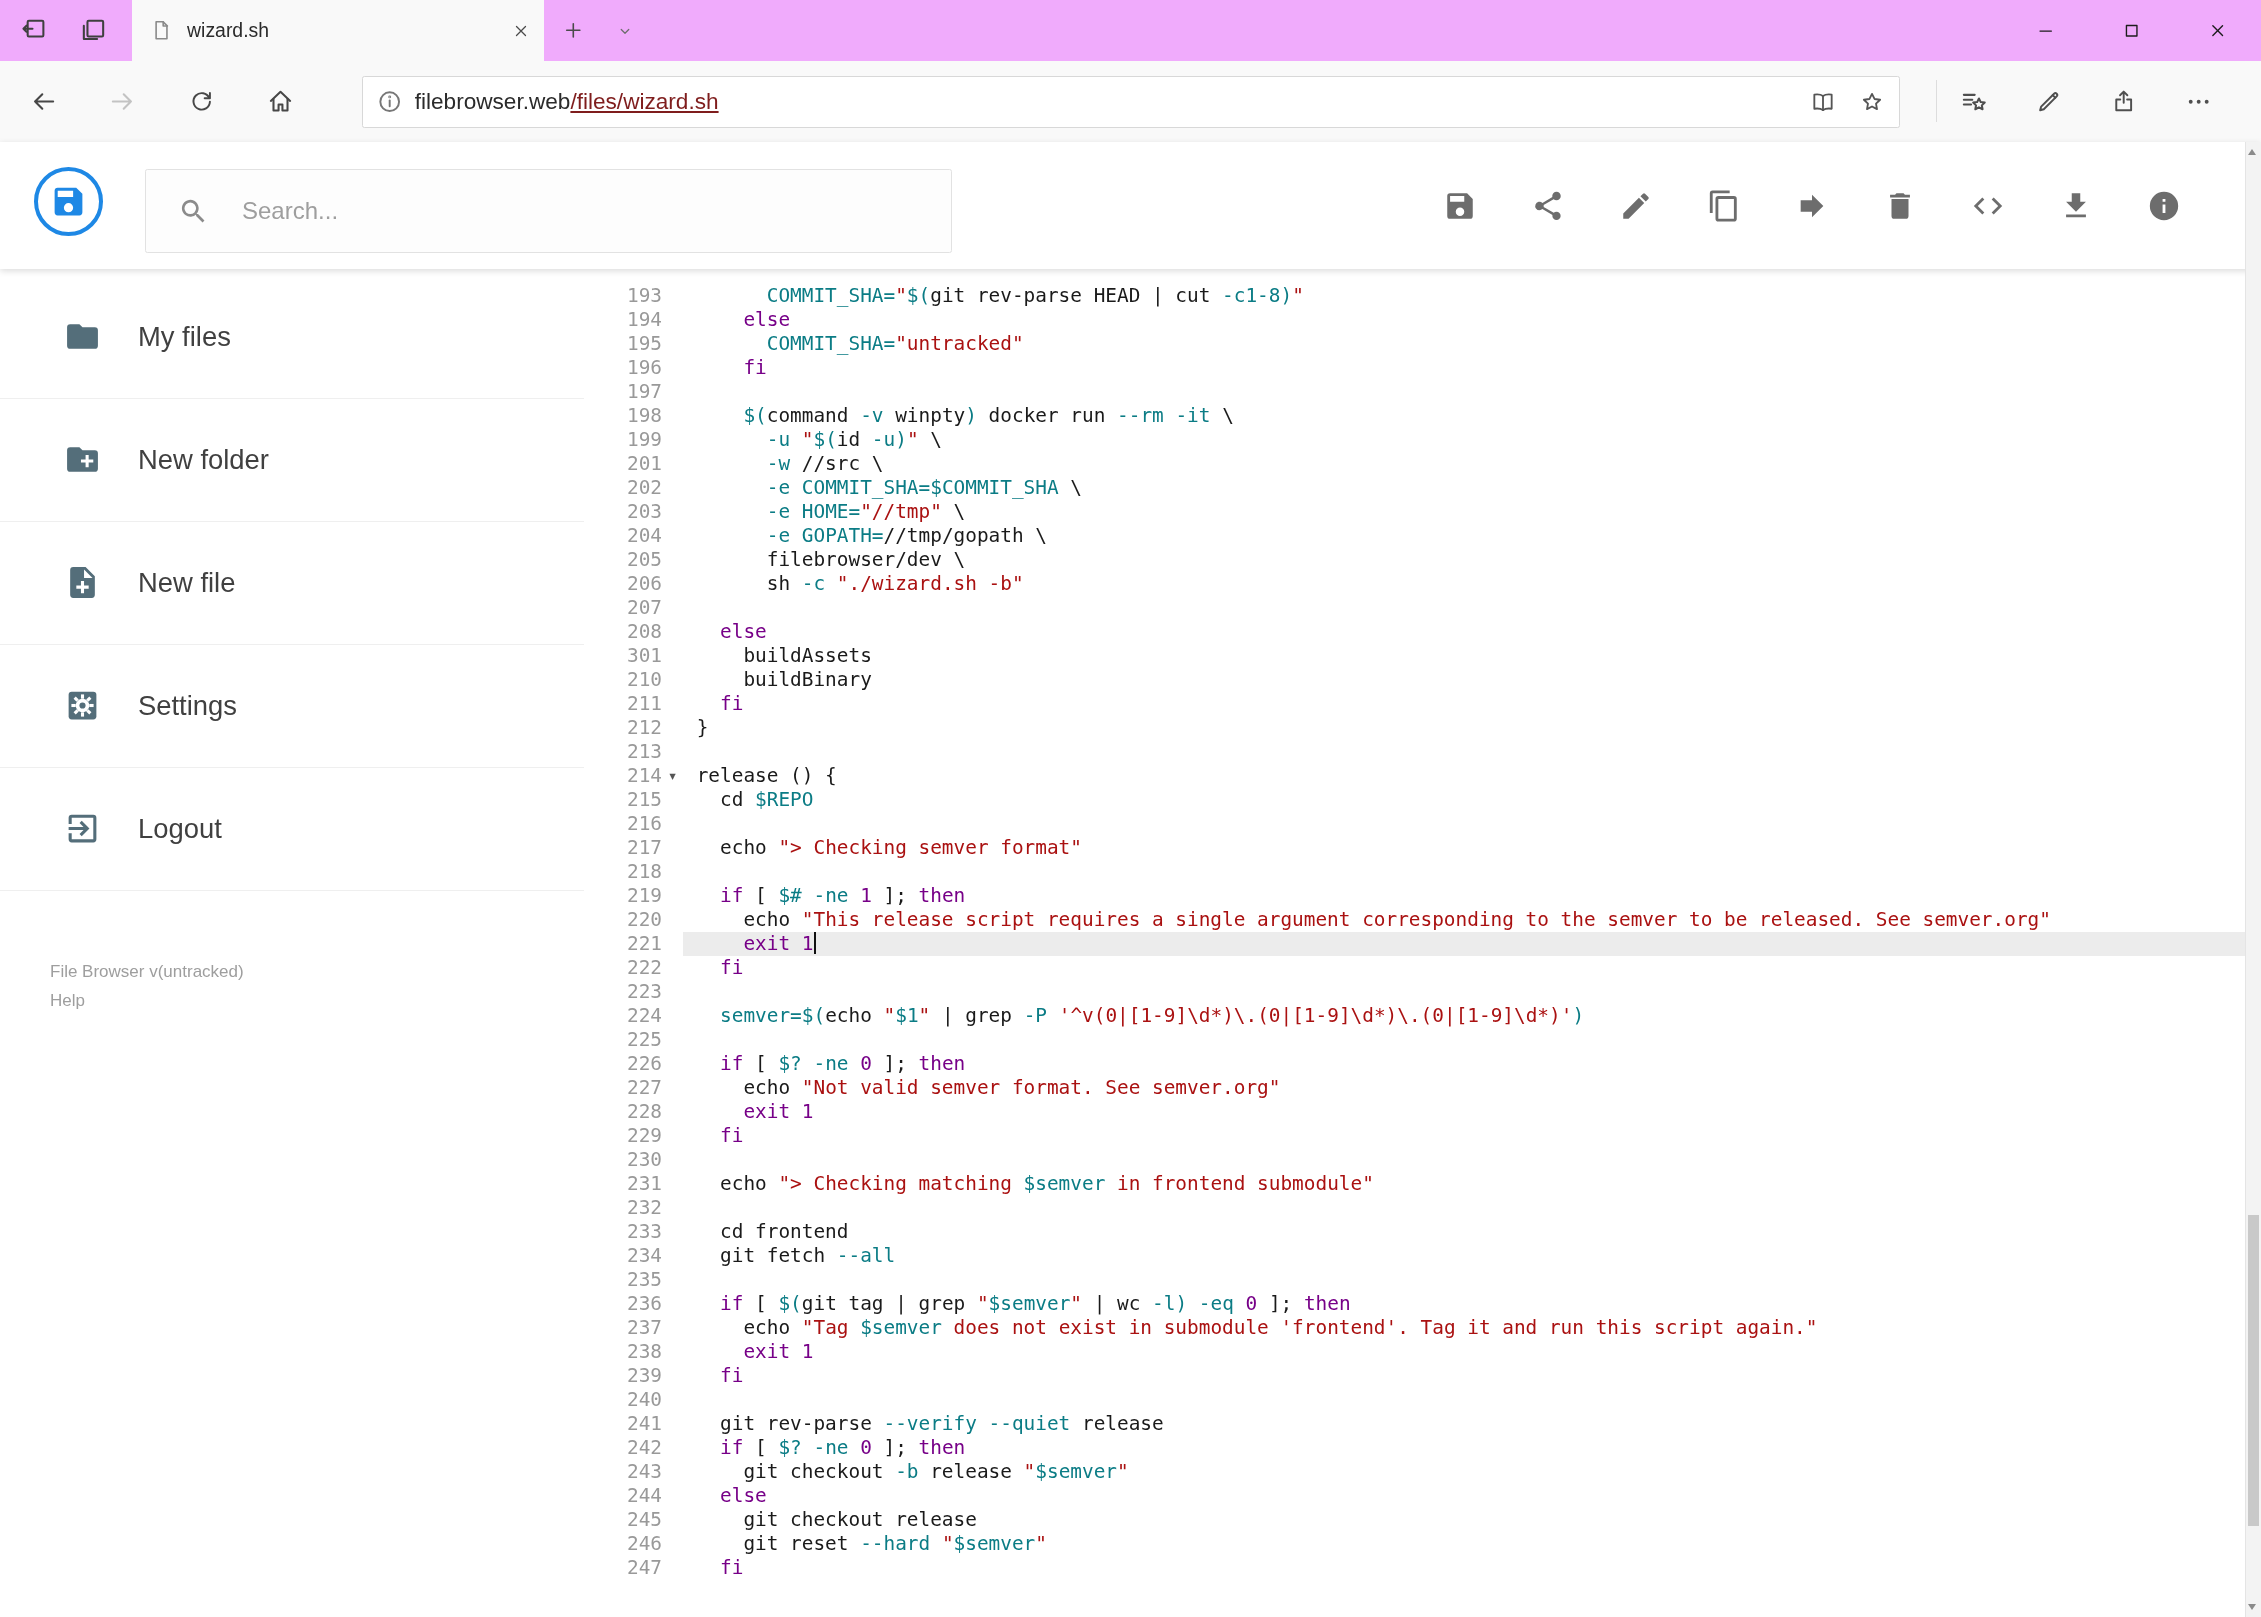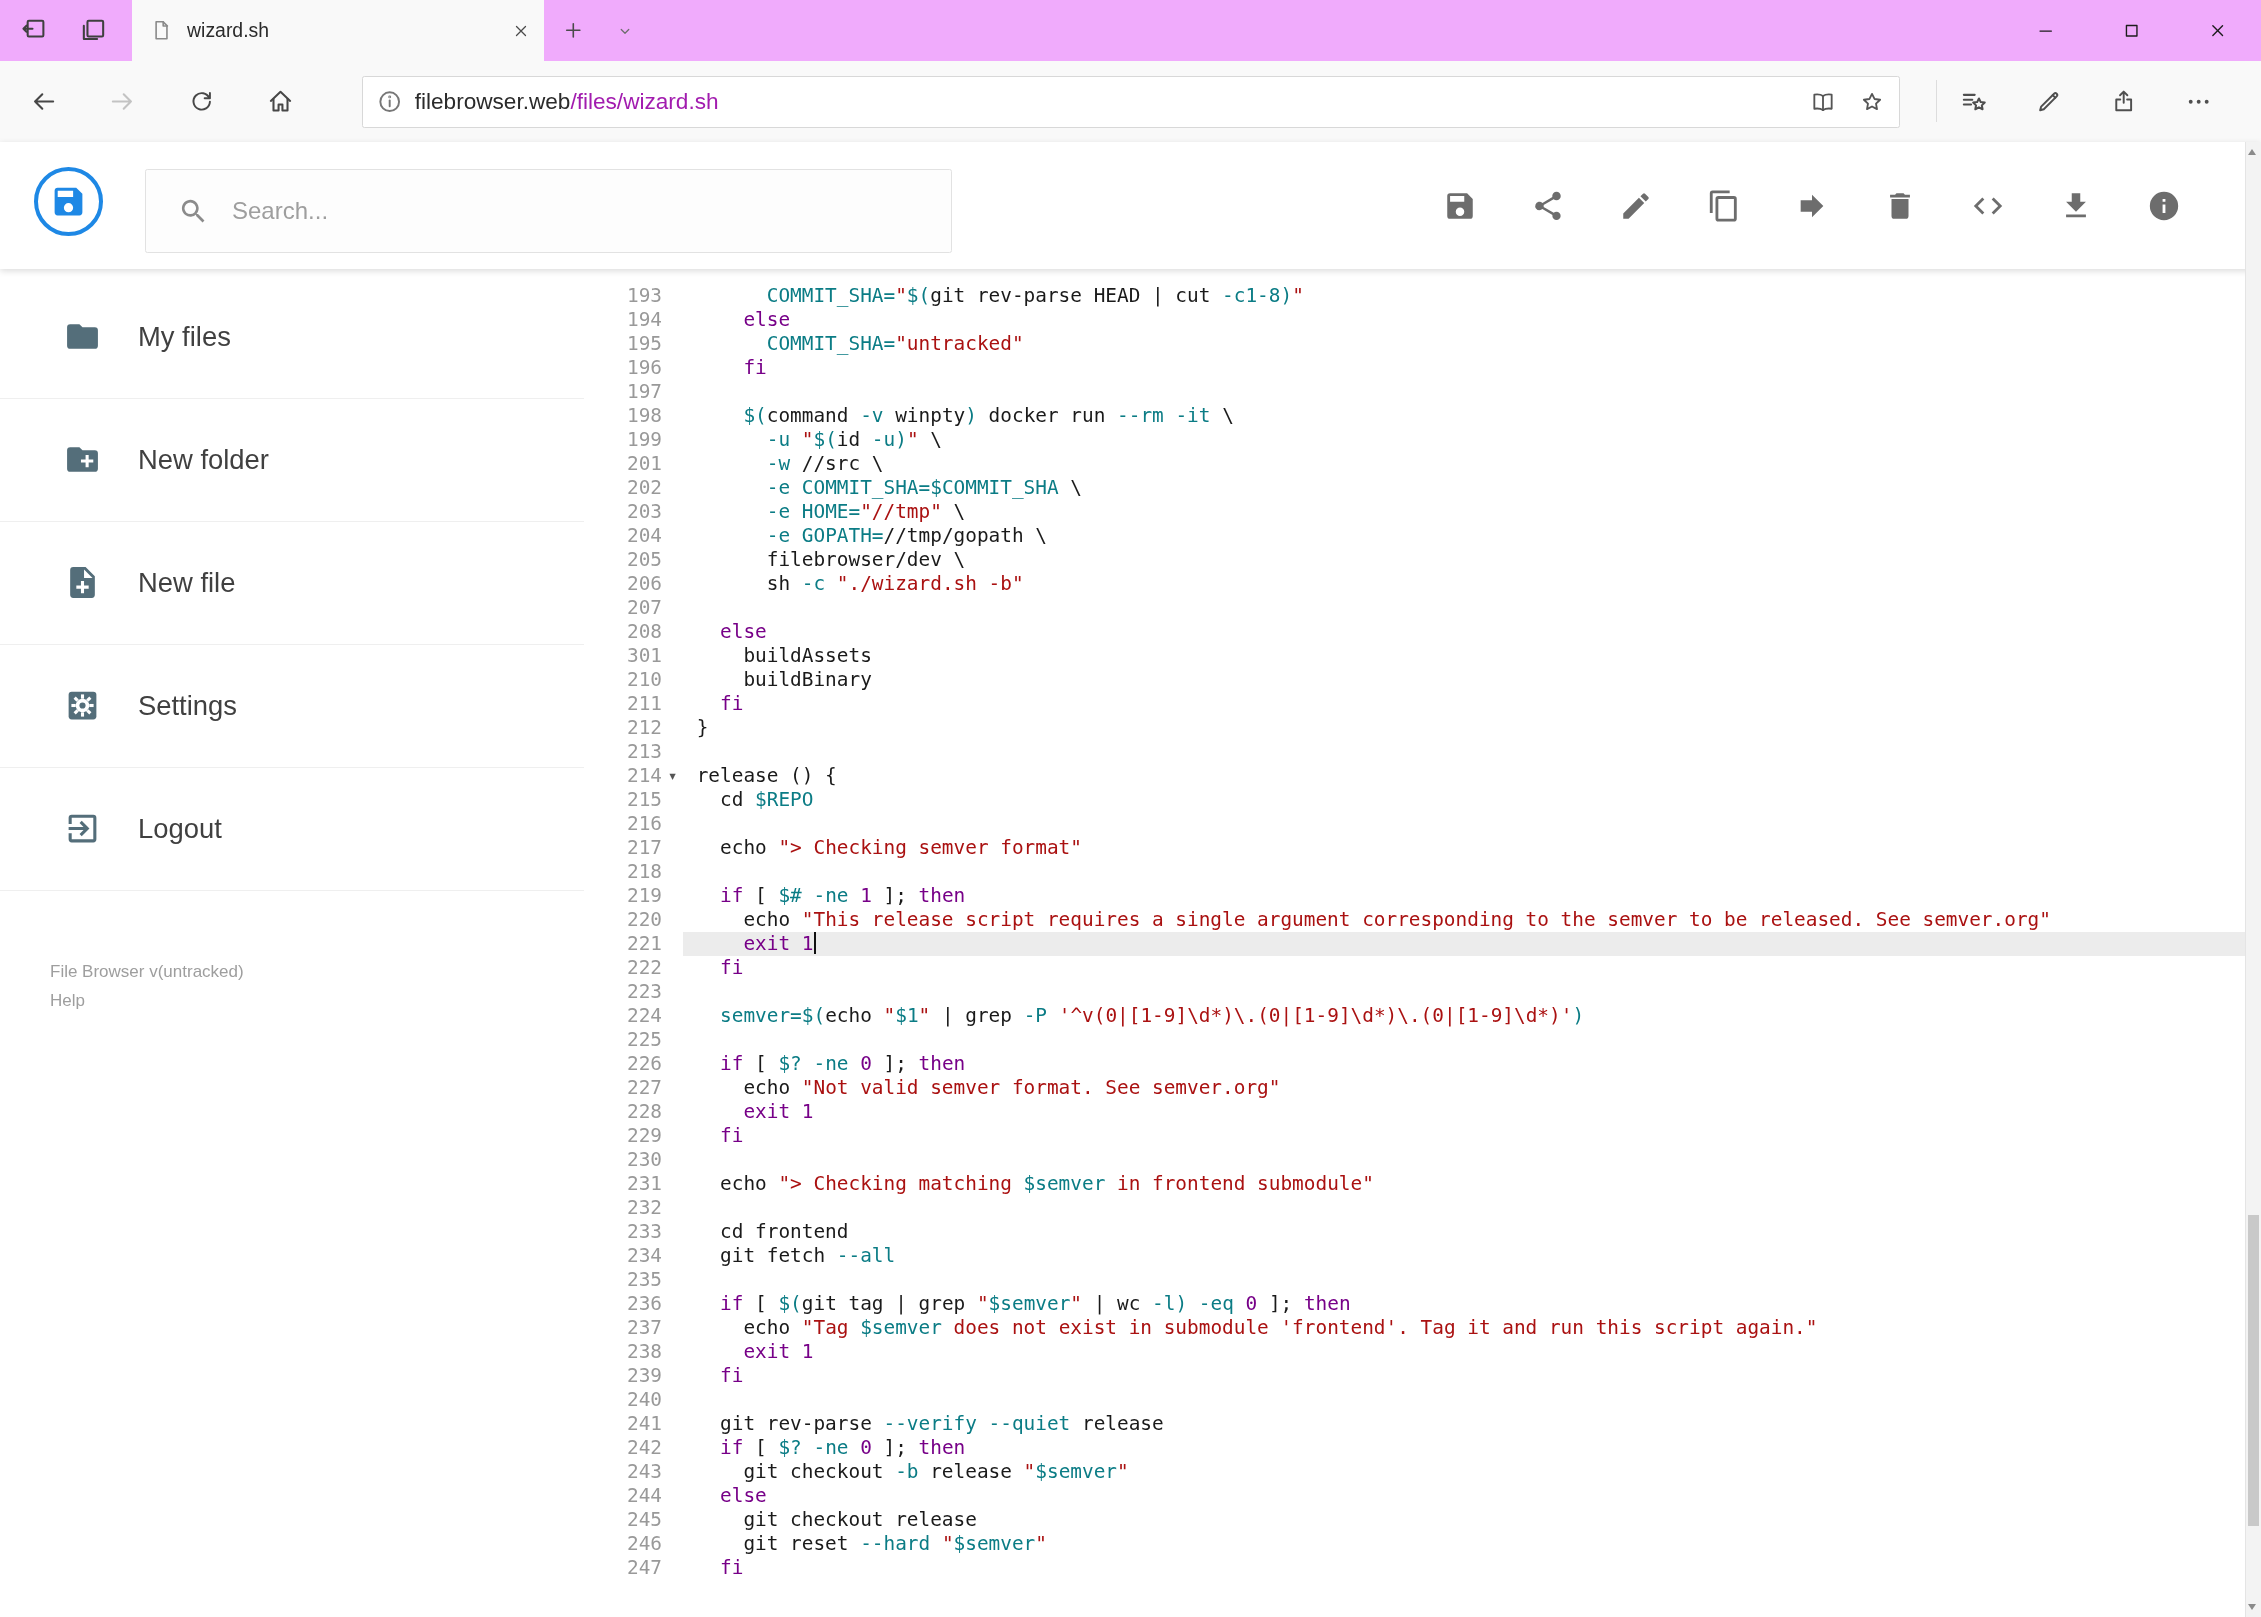--- a/index.html
+++ b/index.html
@@ -33,34 +33,34 @@
   
   .navbar { position:relative; height:81px; background:#f9f9f9; }
   .nav-icons { position:absolute; left:24px; top:0; height:100%; display:flex; align-items:center; gap:40px; }
   .nav-btn { width:39px; height:39px; display:flex; align-items:center; justify-content:center; color:#474747; }
   .nav-btn.disabled { color:#c3c3c3; }
   .addressbar { position:absolute; left:362px; top:14.5px; width:1538px; height:52px; background:#fff;
                 border:0.8px solid #d8d8d8; border-radius:2.4px; display:flex; align-items:center; }
   .addr-info { margin-left:13px; color:#777; display:flex; }
   .url { margin-left:11.3px; font-size:22.6px; white-space:nowrap; }
   .url-domain { color:#2b2b2b; }
-  .url-path { color:#a21caf; }
+  .url-path { color:#7f1d1d;text-decoration:underline; }
   .addr-right { margin-left:auto; display:flex; align-items:center; gap:22.6px; margin-right:14.5px; color:#555; }
   .nav-divider { position:absolute; left:1936px; top:19.4px; height:42px; width:0.8px; background:#ddd; }
   .nav-right { position:absolute; left:1954px; top:0; height:100%; display:flex; align-items:center; gap:36px; color:#4f4f4f; }
   .nav-right .nav-btn { color:#4f4f4f; }
 
   
   .appheader { position:relative; height:127px; background:#fff; box-shadow:0 2.4px 6.5px rgba(0,0,0,.14); z-index:5; }
   .logo { position:absolute; left:34px; top:25px; width:69px; height:69px; border-radius:50%;
           border:4px solid var(--accent,#1e88e5); background:#fff; display:flex; align-items:center; justify-content:center; }
   .search { position:absolute; left:145px; top:27.4px; width:807px; height:84px; background:#fdfdfd;
             border:0.8px solid #e2e2e2; border-radius:2.4px; display:flex; align-items:center; }
   .search svg { margin-left:32px; }
-  .search input { border:none; outline:none; background:transparent; margin-left:23px; flex:1;
+  .search input { border:none; outline:none; background:transparent; margin-left:33px; flex:1;
                   font-size:24px; color:#444; font-family:"Liberation Sans",sans-serif; }
   .search input::placeholder { color:#9e9e9e; }
   .toolbar { position:absolute; right:79px; top:0; height:100%; display:flex; align-items:center; gap:52px; }
   .tool-btn { width:36px; height:36px; display:flex; align-items:center; justify-content:center; color:var(--tool,#6d6d6d); }
 
   
   .content { position:absolute; top:269px; left:0; right:0; bottom:0; display:flex; background:#fff; }
   .sidebar { width:584px; flex:none; padding-top:6.5px; position:relative; }
   .side-item { height:123px; display:flex; align-items:center; padding-left:64px; border-bottom:0.8px solid #efefef; cursor:pointer; }
   .side-icon { width:37px; height:37px; color:var(--icon,#546e7a); display:flex; }

